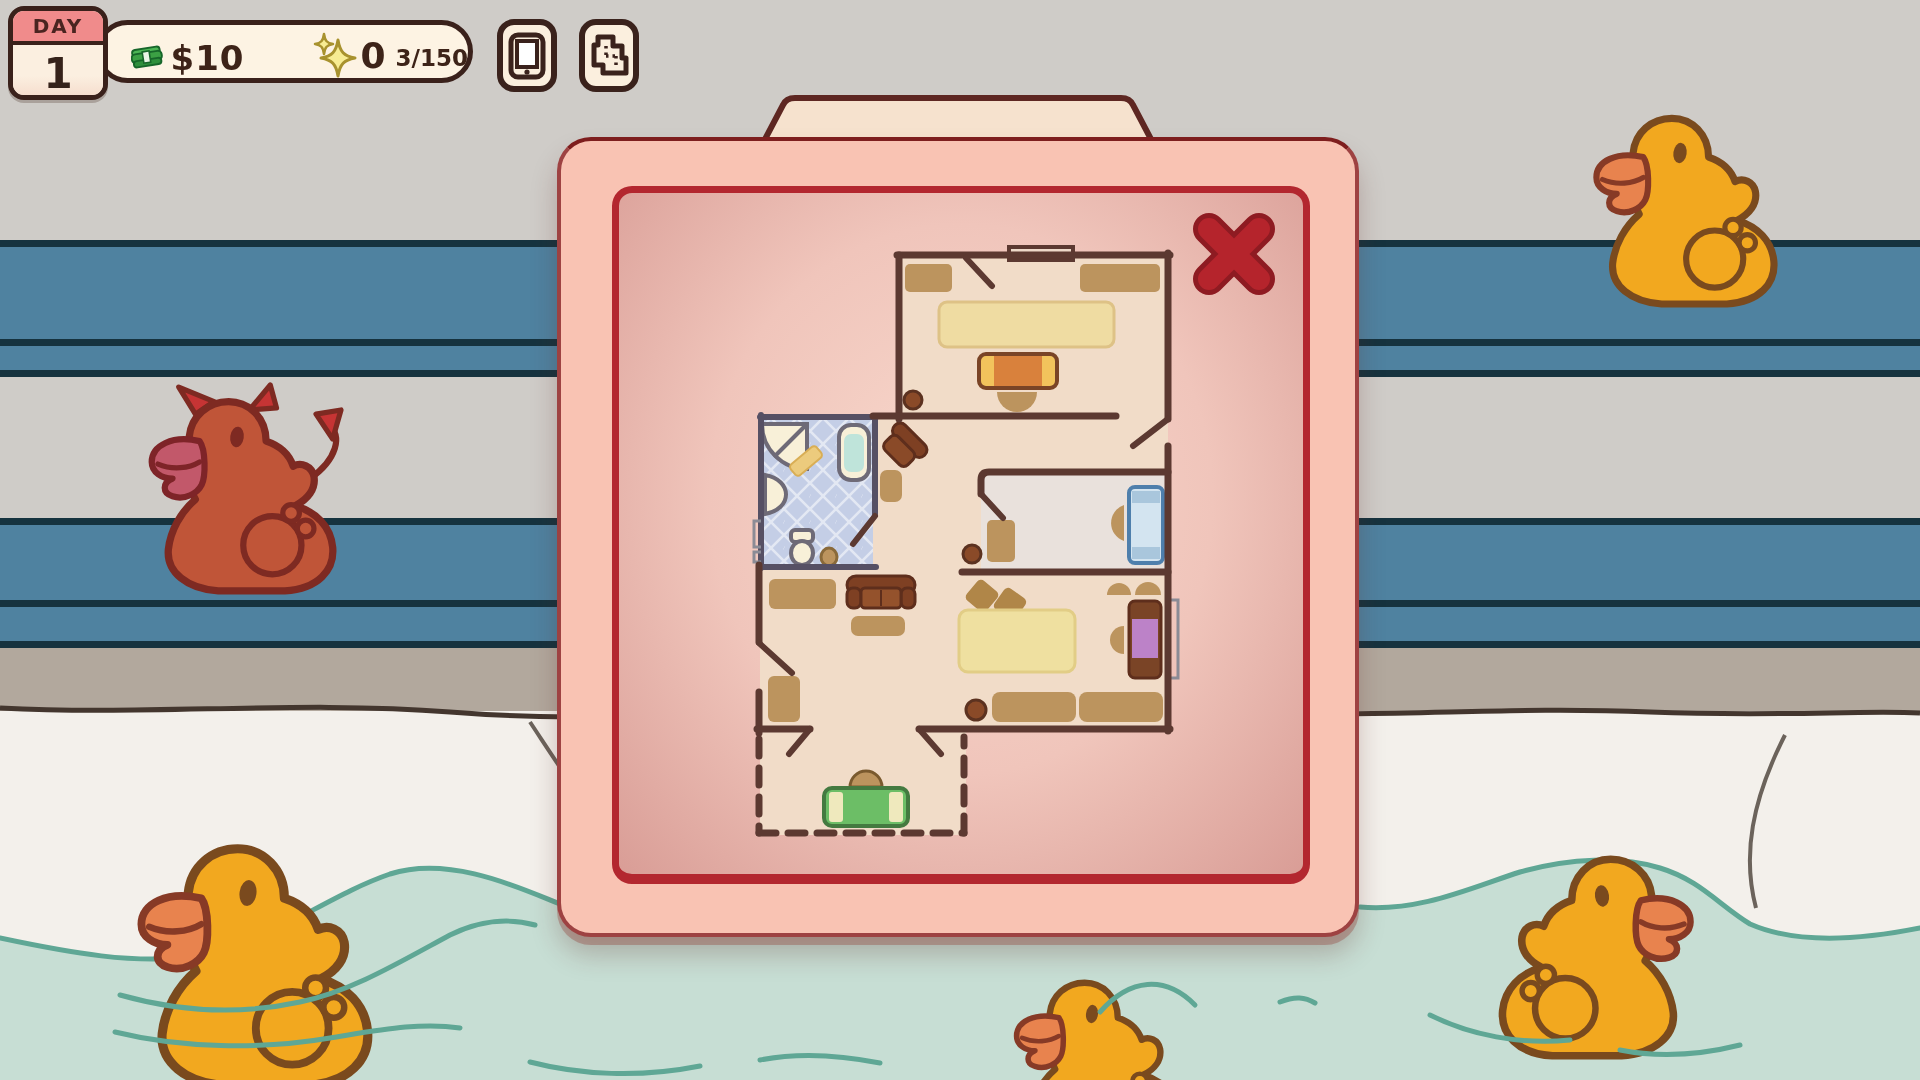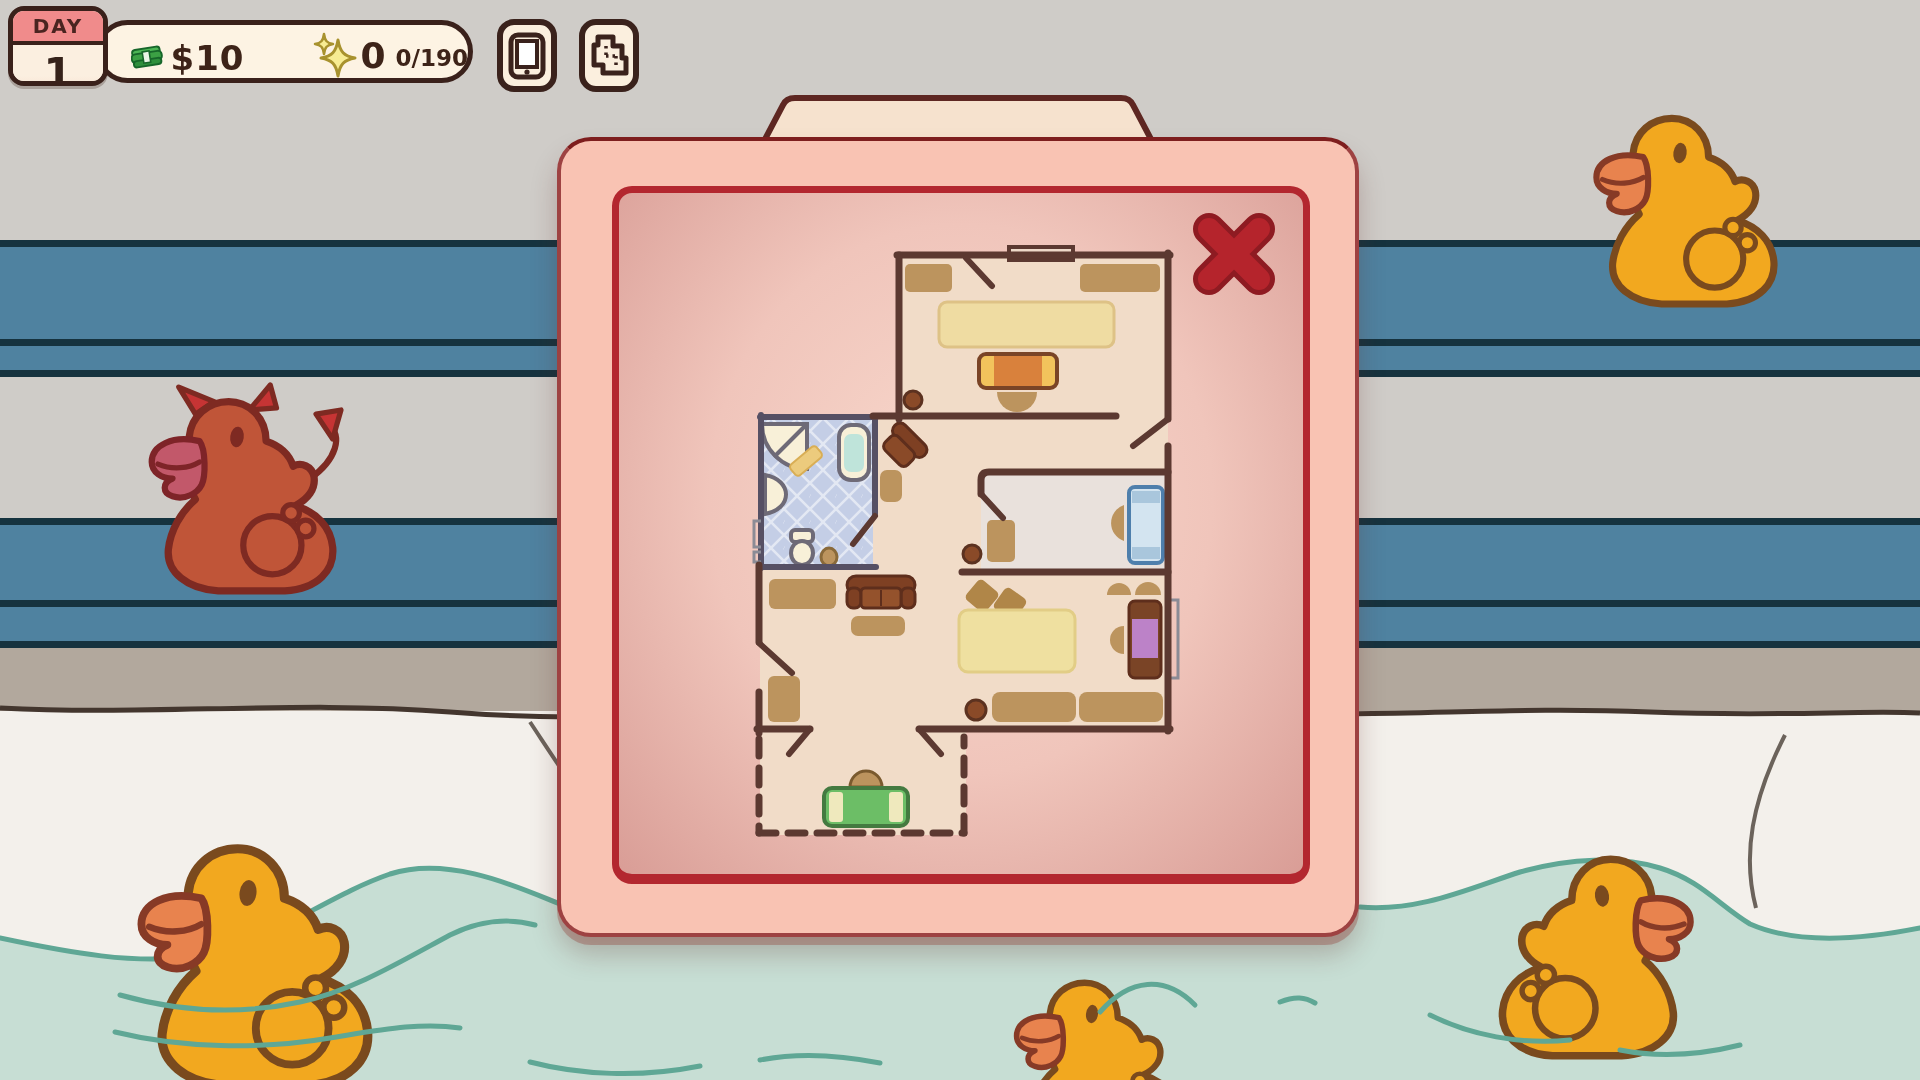--- a/index.html
+++ b/index.html
@@ -10,21 +10,21 @@
 
   
   .hud{position:absolute;left:0;top:0;width:100%;height:110px;z-index:40;}
   .stat-pill{position:absolute;left:96px;top:20px;width:377px;height:63px;background:#FDF3E3;
              border:5px solid #3A211B;border-radius:40px;box-sizing:border-box;
              display:flex;align-items:flex-end;padding-left:30px;z-index:1;}
   .stat-pill .money-val{font-size:34px;font-weight:800;color:#3D2318;margin-left:8px;letter-spacing:1px;}
   .stat-pill .spark-wrap{margin-left:66px;display:flex;align-items:center;}
   .stat-pill .spark-count{font-size:36px;font-weight:800;color:#3D2318;margin-left:4px;}
   .stat-pill .spark-progress{font-size:23px;font-weight:800;color:#3D2318;margin-left:10px;margin-top:6px;}
-  .day-badge{position:absolute;left:8px;top:6px;width:100px;height:80px;background:#FBEFE0;
+  .day-badge{position:absolute;left:8px;top:6px;width:100px;height:94px;background:#FBEFE0;
              border:5px solid #3A211B;border-radius:16px;box-sizing:border-box;overflow:hidden;z-index:2;
              box-shadow:0 3px 0 rgba(60,30,20,.25);}
   .day-head{height:30px;background:#F08B8B;border-bottom:4px solid #3A211B;
             display:flex;align-items:center;justify-content:center;
             font-size:20px;font-weight:800;color:#4A2420;letter-spacing:2px;}
   .day-num{height:56px;display:flex;align-items:center;justify-content:center;
            font-size:42px;font-weight:800;color:#35221A;
            background:linear-gradient(180deg,#FBEFE0 55%,#F5D9C9 100%);}
   .hud-btn{position:absolute;top:19px;width:60px;height:73px;background:#FBEFDE;border:6px solid #3A221C;
            border-radius:17px;box-sizing:border-box;display:flex;align-items:center;justify-content:center;
@@ -274,21 +274,21 @@
           <rect x="19" y="12" width="11" height="18" fill="#EAF5E6" stroke="#17662A" stroke-width="2.5"></rect>
         </g>
       </svg>
       <span class="money-val">$10</span>
       <span class="spark-wrap">
         <svg width="46" height="46" viewBox="0 0 46 46">
           <path d="M13,2 C14,9 16,11 22,12 C16,13 14,15 13,22 C12,15 10,13 4,12 C10,11 12,9 13,2 Z" fill="#F7EC93" stroke="#A8922E" stroke-width="2.5" stroke-linejoin="round"></path>
           <path d="M27,8 C29,20 33,24 44,26 C33,28 29,32 27,44 C25,32 21,28 10,26 C21,24 25,20 27,8 Z" fill="#F7EC93" stroke="#A8922E" stroke-width="3" stroke-linejoin="round"></path>
         </svg>
         <span class="spark-count">0</span>
-        <span class="spark-progress">0/190</span>
+        <span class="spark-progress">3/150</span>
       </span>
     </div>
     <div class="day-badge">
       <div class="day-head">DAY</div>
       <div class="day-num">1</div>
     </div>
     <button class="hud-btn tablet">
       <svg width="38" height="48" viewBox="0 0 38 48">
         <rect x="3" y="3" width="32" height="42" rx="7" fill="none" stroke="#3A221C" stroke-width="5"></rect>
         <rect x="9" y="9" width="20" height="26" fill="#FFFFFF" stroke="#3A221C" stroke-width="4"></rect>

